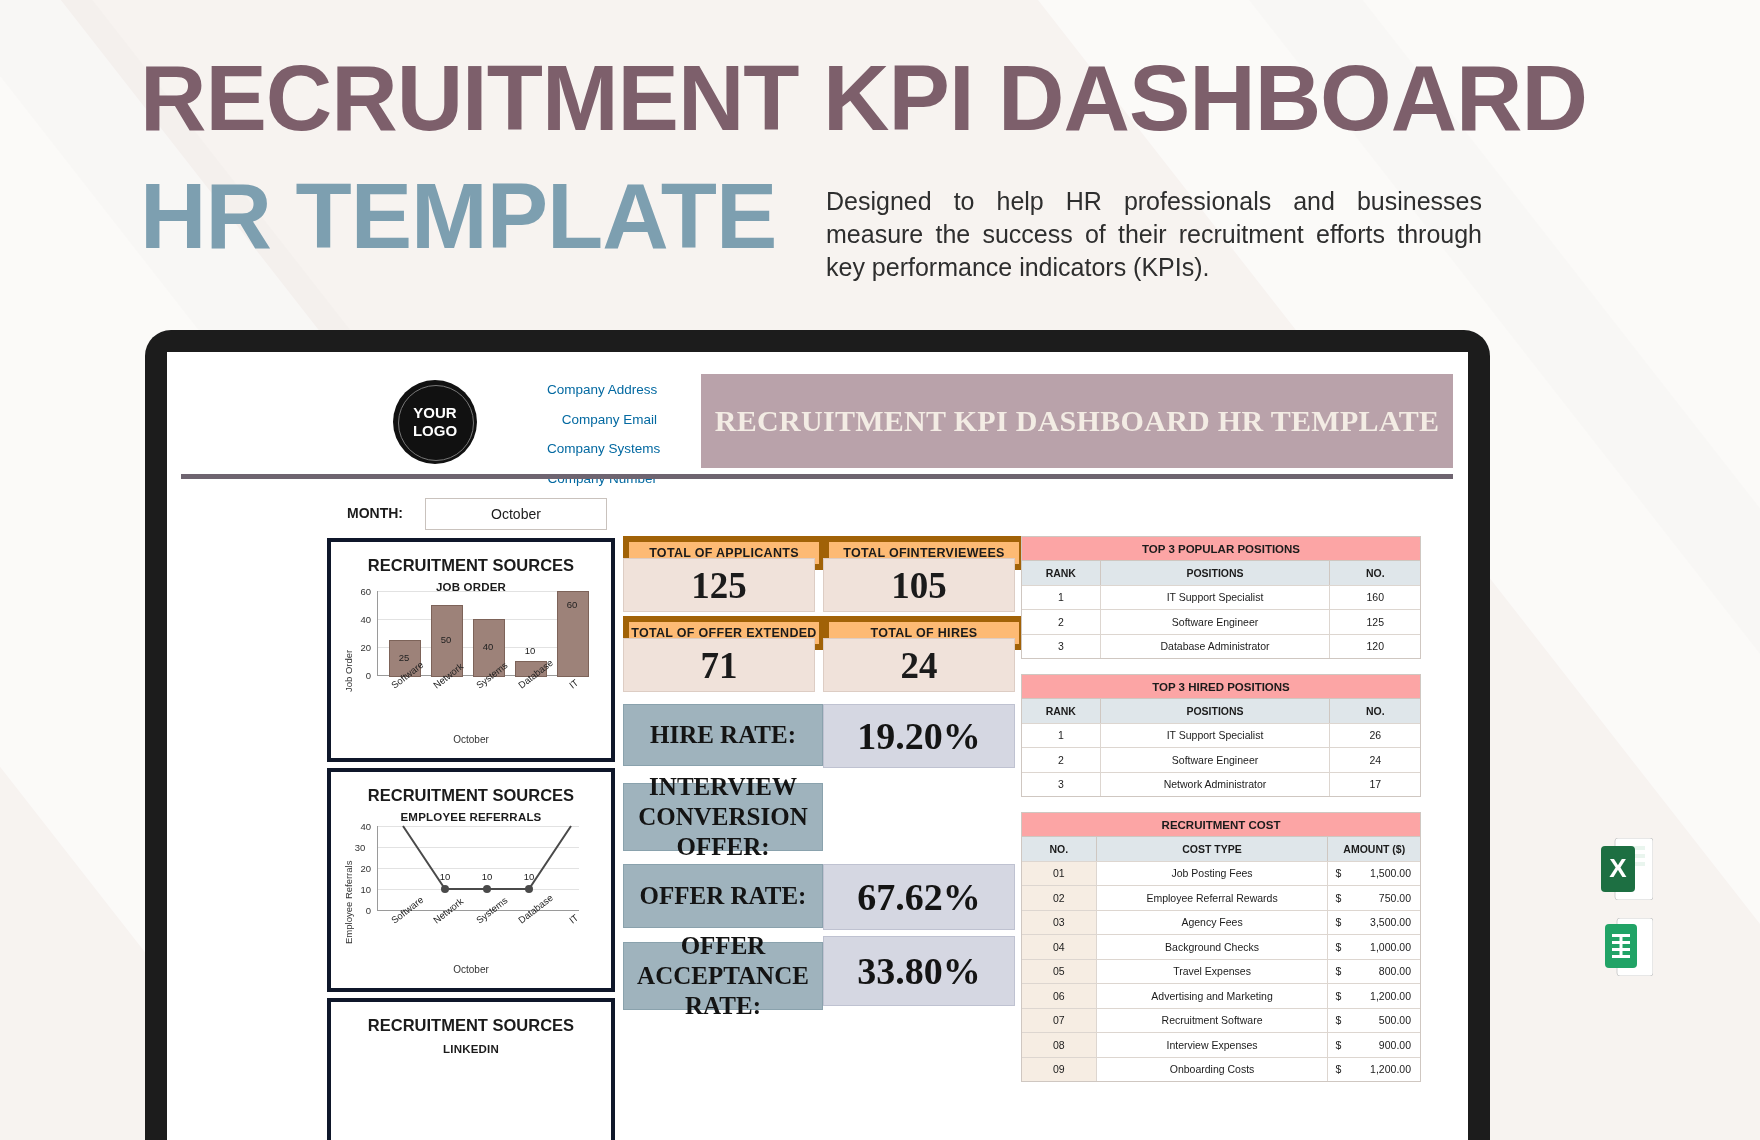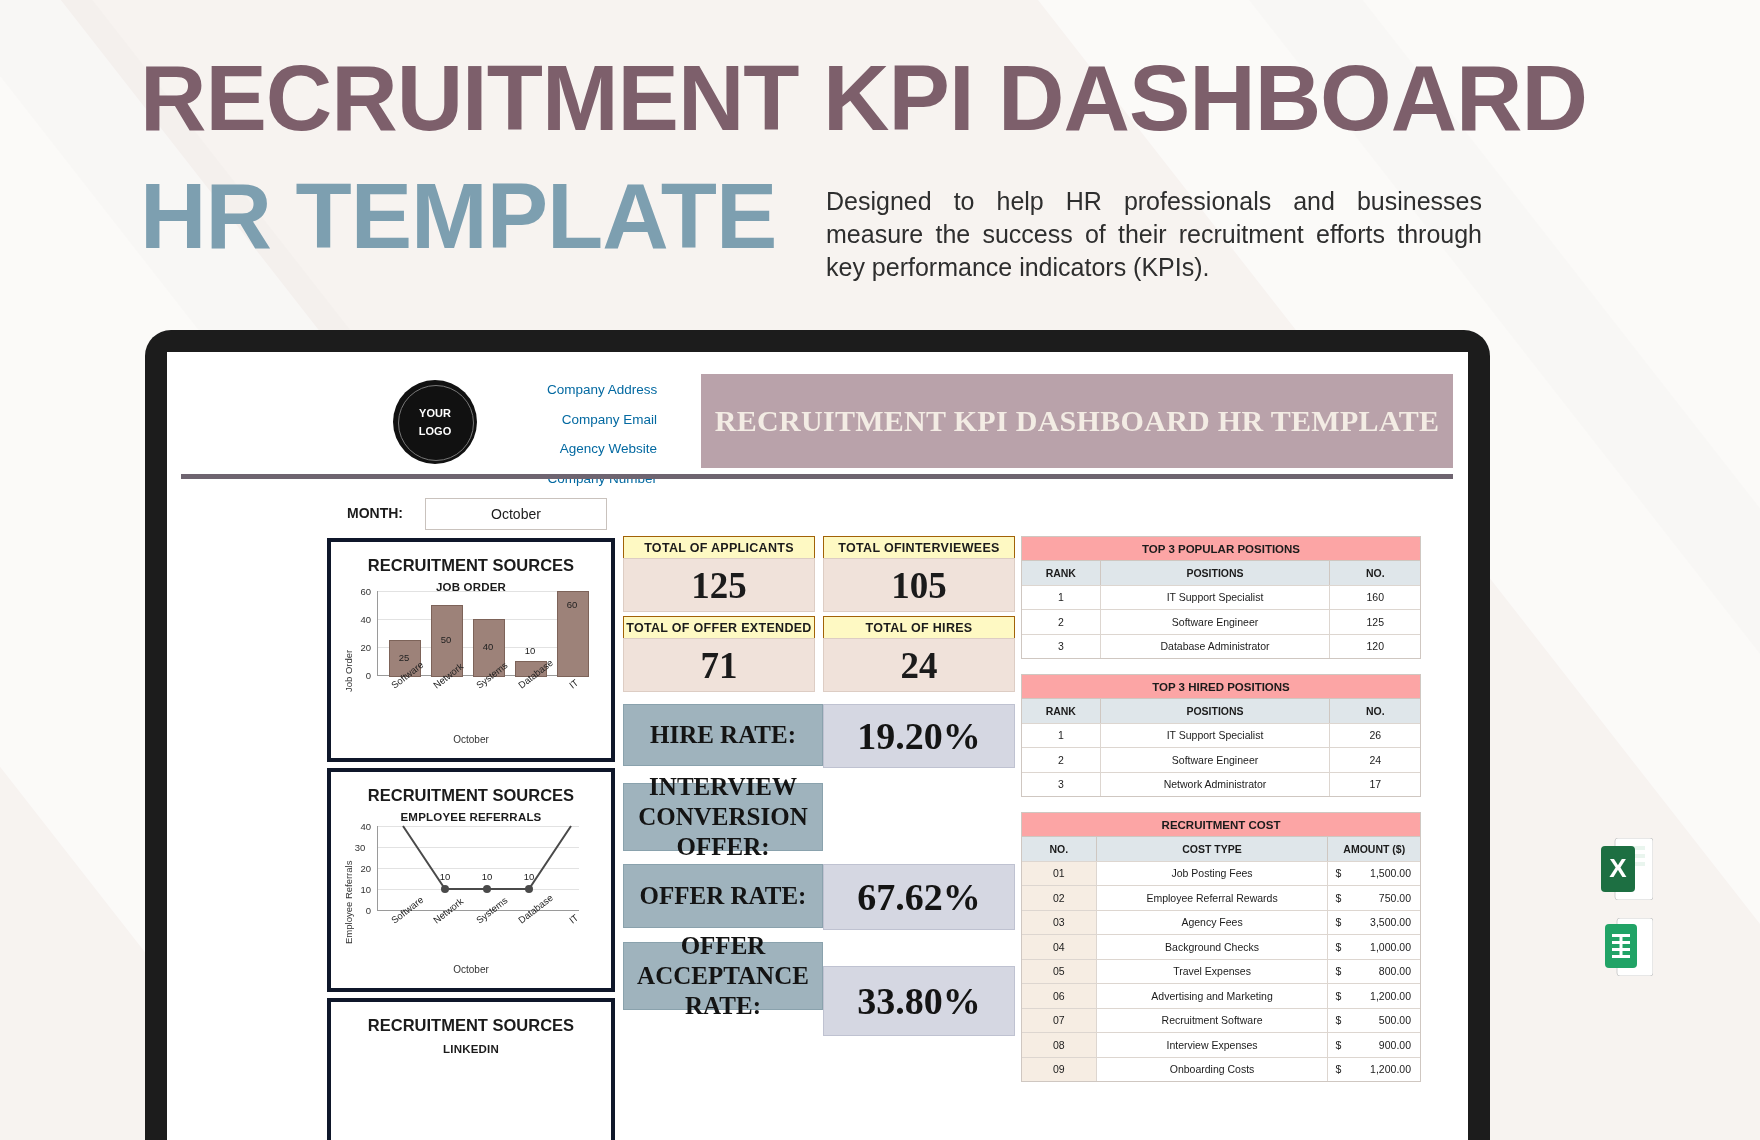--- a/index.html
+++ b/index.html
@@ -43,21 +43,21 @@
   }
   .screen{
     width:1301px;height:788px;background:#ffffff;overflow:hidden;position:relative;
   }
 
   
   .sheet-head{position:absolute;left:14px;top:14px;width:1272px;height:118px;}
   .logo-circle{
     position:absolute;left:212px;top:14px;width:84px;height:84px;border-radius:50%;
     background:#111;color:#fff;display:flex;flex-direction:column;align-items:center;
-    justify-content:center;font-size:11px;line-height:18px;font-weight:bold;
+    justify-content:center;font-size:15px;line-height:18px;font-weight:bold;
   }
   .logo-circle .ring{
     position:absolute;left:5px;top:5px;width:74px;height:74px;border-radius:50%;
     border:1px solid #777;
   }
   .comp-lines{position:absolute;left:366px;top:16px;width:110px;text-align:right;}
   .comp-lines div{font-size:13.5px;color:#0369a1;margin-bottom:14.5px;white-space:nowrap;}
   .banner{
     position:absolute;left:520px;top:8px;width:752px;height:94px;
     background:#b9a2aa;display:flex;align-items:center;justify-content:center;
@@ -93,21 +93,21 @@
   .bar{position:absolute;background:#9d8279;border:1px solid #7d6359;}
   .barlbl{position:absolute;font-size:9.5px;color:#222;text-align:center;}
   .xlbl{
     position:absolute;font-size:9.5px;color:#222;white-space:nowrap;
     transform:rotate(-38deg);transform-origin:left top;
   }
   .dot{position:absolute;width:8px;height:8px;border-radius:50%;background:#4a4a4a;}
 
   
   .kpi-h{
-    position:absolute;background:#fef9c3;border:1px solid #a16207;
+    position:absolute;background:#fdba74;border:6px solid #a16207;
     display:flex;align-items:center;justify-content:center;
     font-size:12.5px;font-weight:bold;color:#1b1b1b;letter-spacing:.3px;
   }
   .kpi-v{
     position:absolute;background:#f0e2da;border:1px solid #ddcdc4;
     display:flex;align-items:center;justify-content:center;
     font-family:"Liberation Serif", serif;font-size:37px;font-weight:bold;color:#1b1b1b;
   }
   .rate-l{
     position:absolute;background:#9fb3bd;border:1px solid #8aa2ad;
@@ -168,21 +168,21 @@
 
     <div class="sheet-head">
       <div class="logo-circle">
         <div class="ring"></div>
         <div>YOUR</div>
         <div>LOGO</div>
       </div>
       <div class="comp-lines">
         <div>Company Address</div>
         <div>Company Email</div>
-        <div>Agency Website</div>
+        <div>Company Systems</div>
         <div>Company Number</div>
       </div>
       <div class="banner">
         <span>RECRUITMENT KPI DASHBOARD HR TEMPLATE</span>
       </div>
     </div>
     <div class="head-rule"></div>
 
     <div class="month-row">
       <div class="month-label">MONTH:</div>
@@ -288,21 +288,21 @@
 
     <div class="rate-l" style="left:456px;top:352px;width:200px;height:62px;">HIRE RATE:</div>
     <div class="rate-r" style="left:656px;top:352px;width:190px;height:62px;">19.20%</div>
 
     <div class="rate-l" style="left:456px;top:431px;width:200px;height:68px;">INTERVIEW CONVERSION OFFER:</div>
 
     <div class="rate-l" style="left:456px;top:512px;width:200px;height:64px;">OFFER RATE:</div>
     <div class="rate-r" style="left:656px;top:512px;width:190px;height:64px;">67.62%</div>
 
     <div class="rate-l" style="left:456px;top:590px;width:200px;height:68px;">OFFER ACCEPTANCE RATE:</div>
-    <div class="rate-r" style="left:656px;top:614px;width:190px;height:68px;text-align:center;">33.80%</div>
+    <div class="rate-r" style="left:656px;top:584px;width:190px;height:68px;text-align:center;">33.80%</div>
 
     <div class="tbl" style="left:854px;top:184px;width:398px;">
       <div class="tbl-title">TOP 3 POPULAR POSITIONS</div>
       <div class="tr">
         <div class="th c-rank">RANK</div>
         <div class="th c-pos">POSITIONS</div>
         <div class="th c-no">NO.</div>
       </div>
       <div class="tr">
         <div class="td c-rank">1</div>

